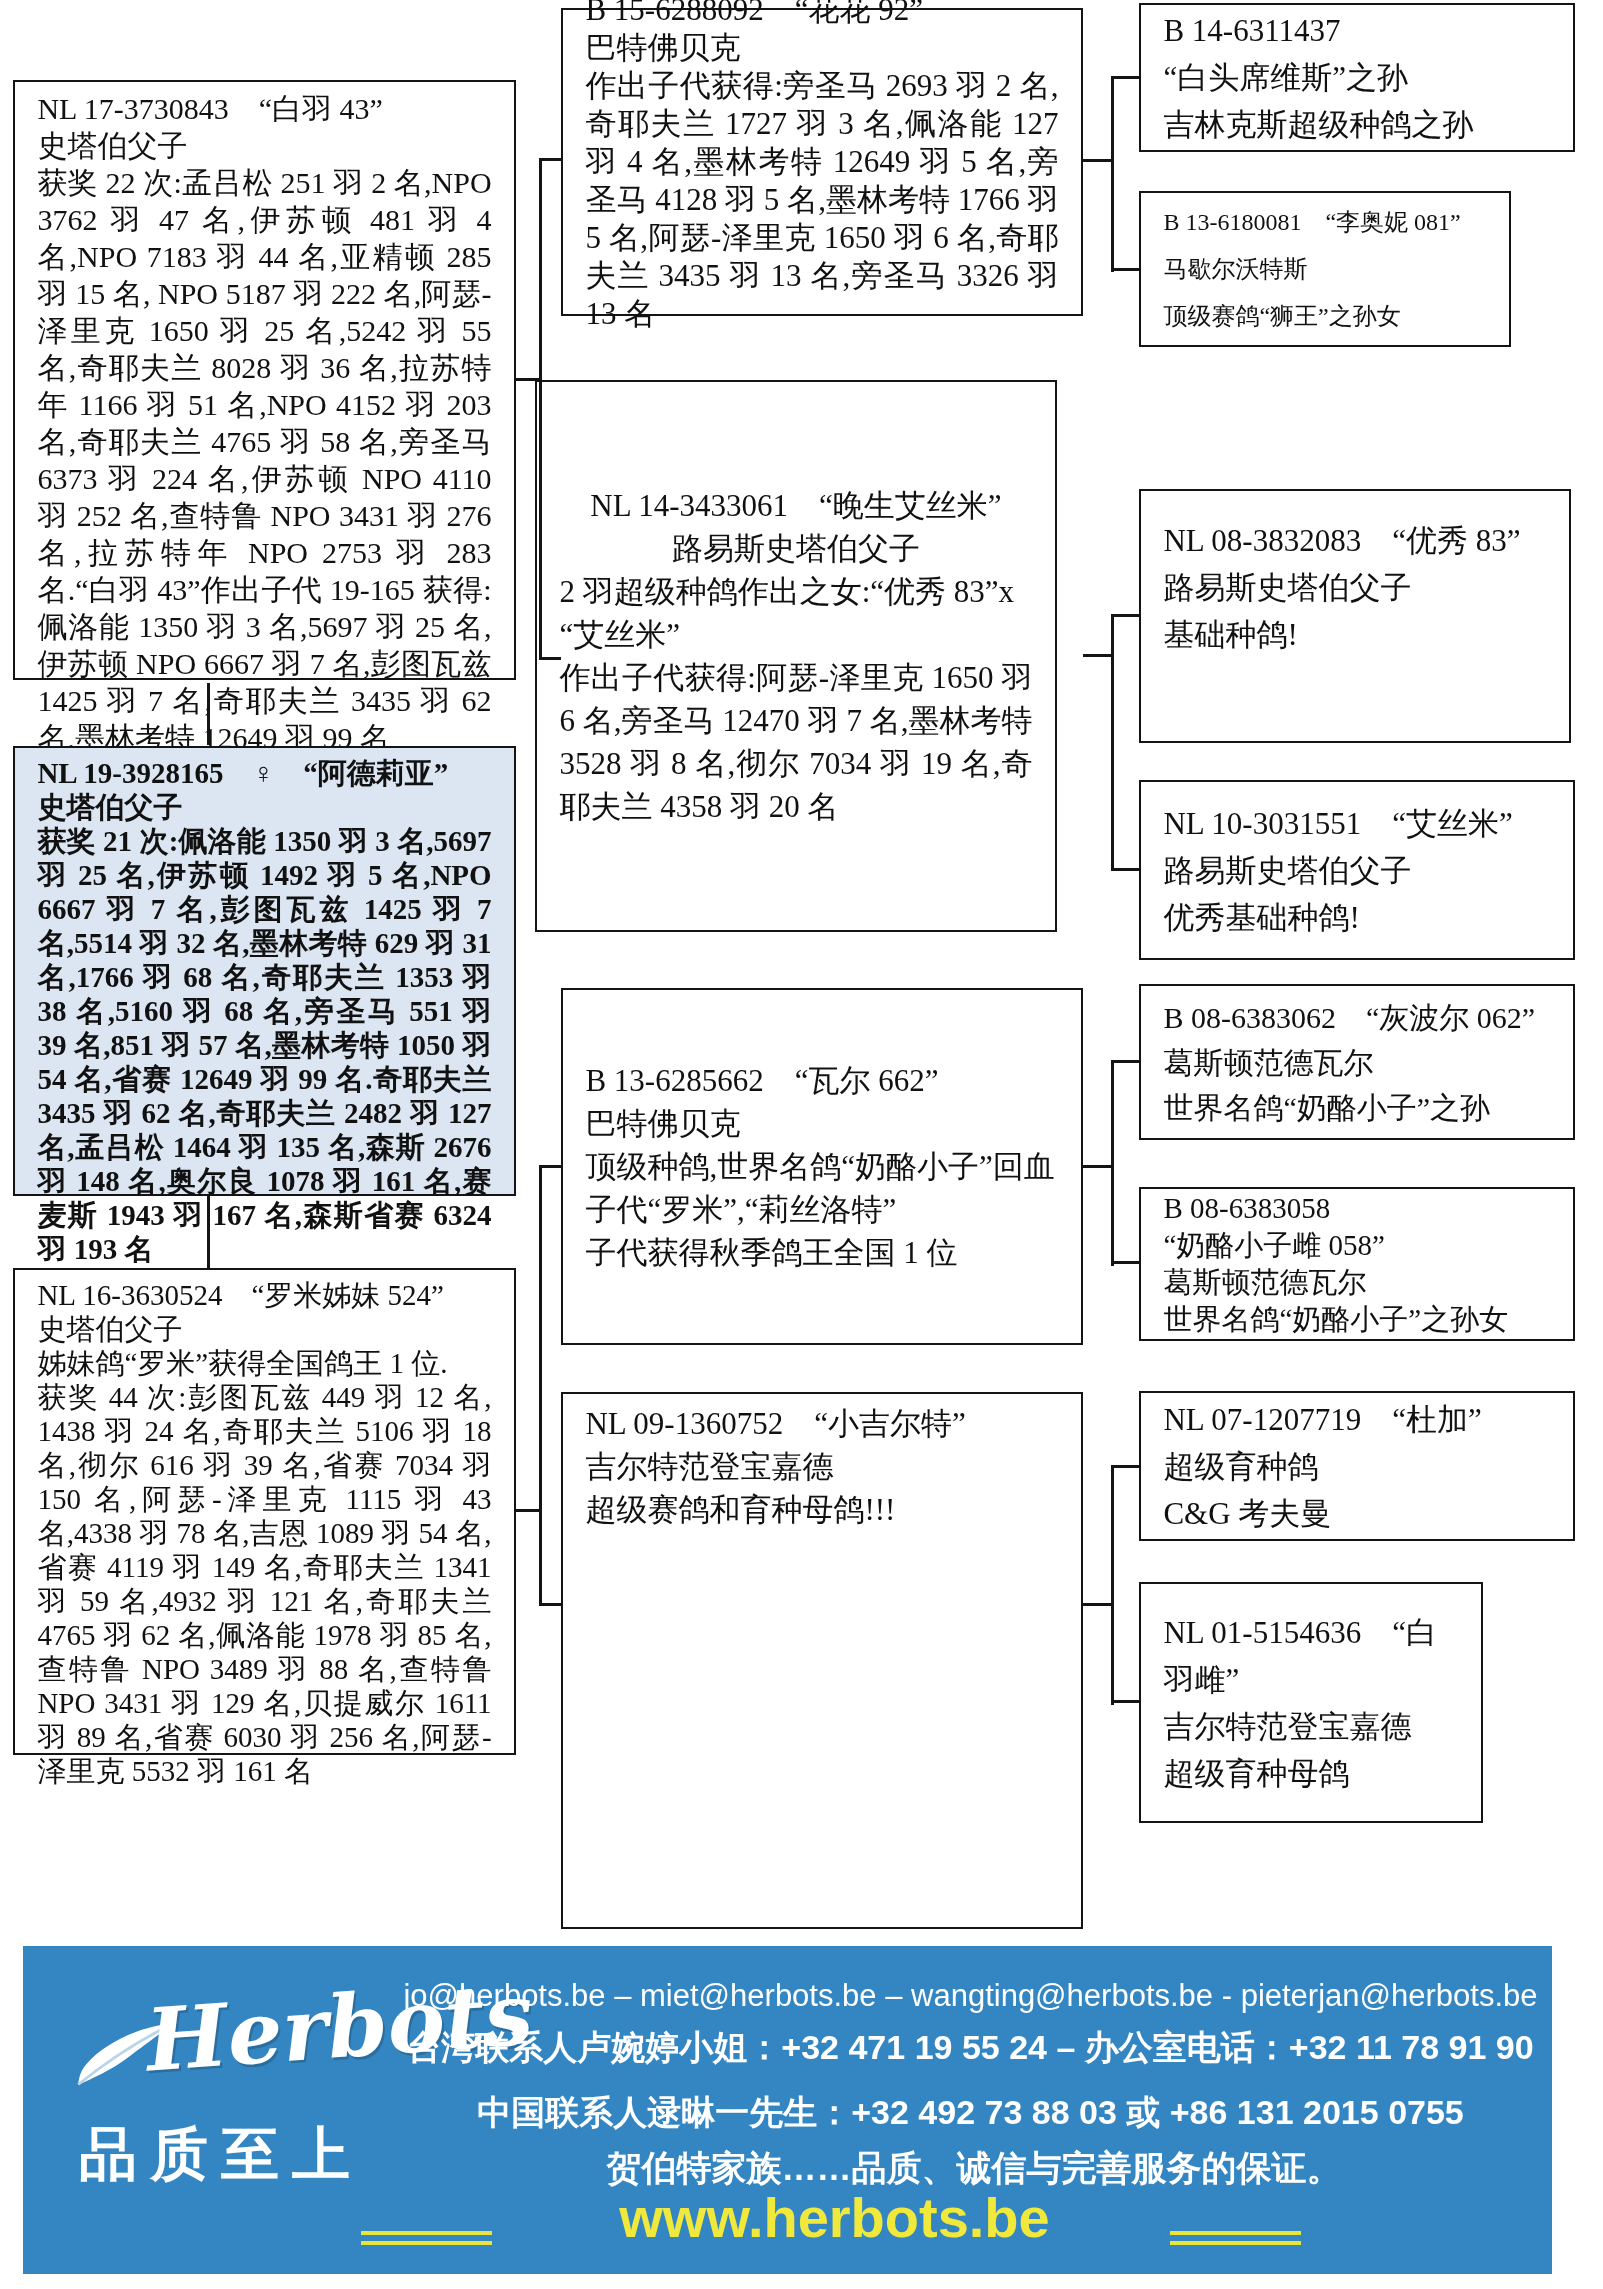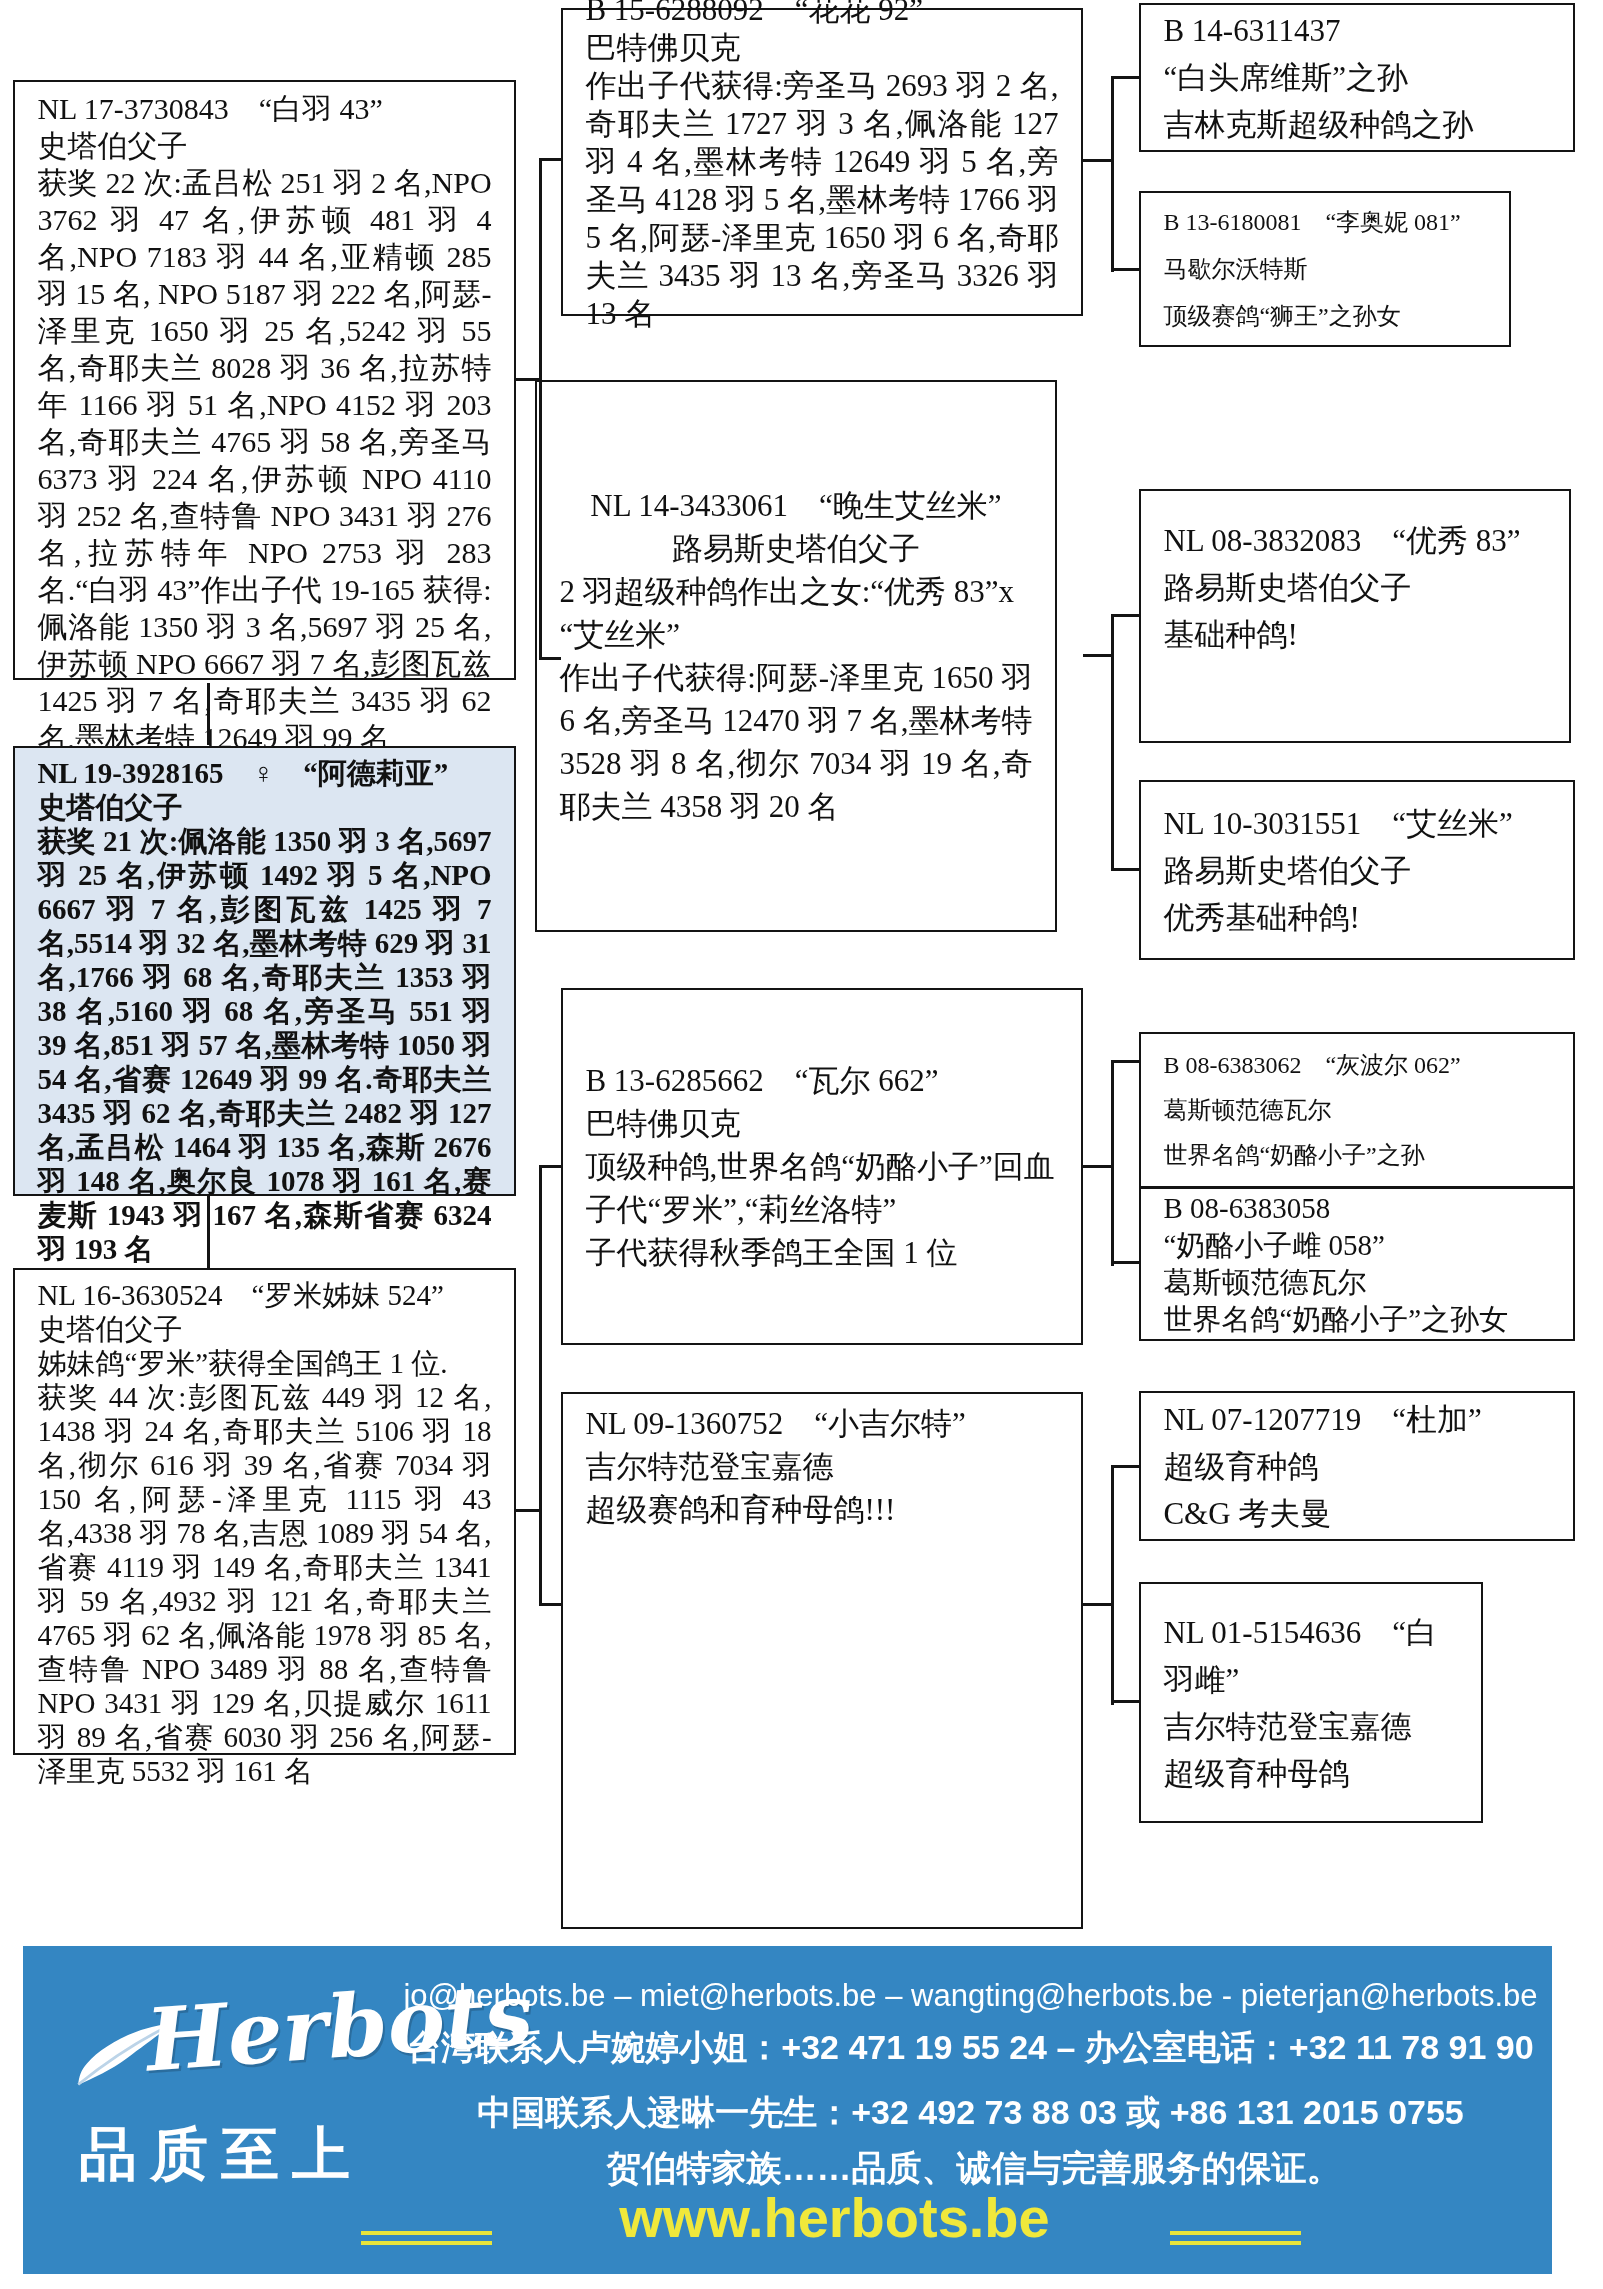--- a/index.html
+++ b/index.html
@@ -23,21 +23,21 @@
   
   #box-m1{left:561px;top:7.5px;width:522px;height:308px;font-size:31px;line-height:38px;justify-content:center;}
   #box-m2{left:535px;top:380px;width:522px;height:552px;font-size:31px;line-height:43px;justify-content:center;align-items:center;}
   #box-m3{left:561px;top:988px;width:522px;height:357px;font-size:31px;line-height:43px;justify-content:center;}
   #box-m4{left:561px;top:1392px;width:522px;height:537px;font-size:31px;line-height:43px;justify-content:flex-start;}
   
   #box-r1{left:1139px;top:2.8px;width:436px;height:149px;font-size:31px;line-height:47px;justify-content:center;}
   #box-r2{left:1139px;top:191px;width:372px;height:156px;font-size:24px;line-height:47px;justify-content:center;}
   #box-r3{left:1139px;top:489px;width:432px;height:254px;font-size:31px;line-height:47px;padding-top:26px;}
   #box-r4{left:1139px;top:780px;width:436px;height:180px;font-size:31px;line-height:47px;justify-content:center;}
-  #box-r5{left:1139px;top:1032px;width:436px;height:156px;font-size:24px;line-height:45px;justify-content:center;}
+  #box-r5{left:1139px;top:984px;width:436px;height:156px;font-size:30px;line-height:45px;justify-content:center;}
   #box-r6{left:1139px;top:1187px;width:436px;height:154px;font-size:29px;line-height:37px;justify-content:center;}
   #box-r7{left:1139px;top:1391px;width:436px;height:150px;font-size:31px;line-height:47px;justify-content:center;}
   #box-r8{left:1139px;top:1582px;width:344px;height:241px;font-size:31px;line-height:47px;justify-content:center;}
   .conn{position:absolute;background:#141414;}
   
   #banner{
     position:absolute;left:23px;top:1946px;width:1529px;height:328px;
     font-family:"Liberation Sans","DejaVu Sans",sans-serif;color:#fff;
   }
   #logo{position:absolute;left:28px;top:13px;width:382px;height:214px;}

